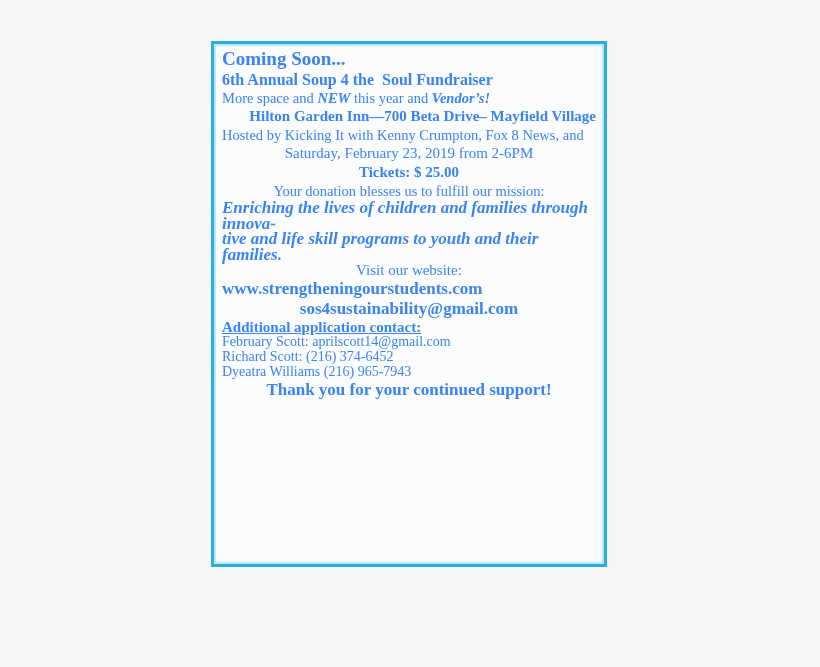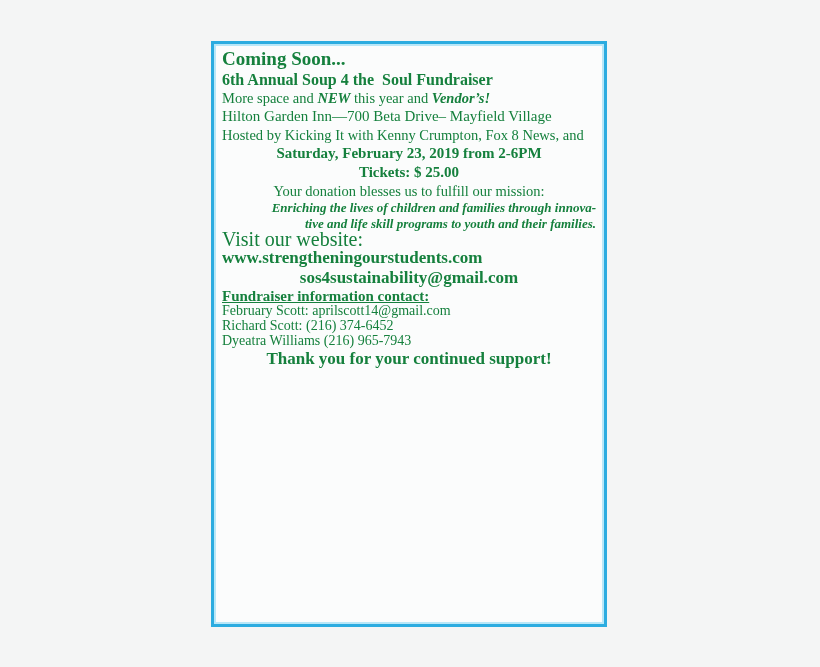--- a/index.html
+++ b/index.html
@@ -14,42 +14,42 @@
     position: relative;
     width: 820px;
     height: 667px;
     overflow: hidden;
   }
   .flyer {
     position: absolute;
     left: 211px;
     top: 41px;
     width: 396px;
-    height: 586px;
+    height: 526px;
     box-sizing: border-box;
     background: #fbfcfc;
     border: 3px solid #2cace0;
     box-shadow: inset 0 0 0 2px #b8e7f8;
     padding: 4px 8px 12px 8px;
-    color: #15803d;
+    color: #3b82f6;
   }
   .flyer [data-bind] { white-space: pre-wrap; }
   .flyer p, .flyer h1, .flyer h2, .flyer div { margin: 0; }
 
   .title         { font-size: 19px; line-height: 22px; font-weight: bold; margin: 0 0 10px 0; }
   .event-heading { font-size: 16px; line-height: 19px; font-weight: bold; text-align: left; margin: 0 0 11px 0; }
   .promo         { font-size: 14.5px; line-height: 18px; margin: 0 0 8px 0; }
   .promo .bi     { font-weight: bold; font-style: italic; }
-  .venue         { font-size: 15px; line-height: 19px; font-weight: normal; text-align: left; margin: 0 0 8px 0; }
+  .venue         { font-size: 15px; line-height: 19px; font-weight: bold; text-align: right; margin: 0 0 8px 0; }
   .hosted        { font-size: 14.5px; line-height: 18px; margin: 0 0 10px 0; }
-  .date-line     { font-size: 15px; line-height: 19px; font-weight: bold; text-align: center; margin: 0 0 9px 0; }
+  .date-line     { font-size: 15px; line-height: 19px; font-weight: normal; text-align: center; margin: 0 0 9px 0; }
   .tickets       { font-size: 15px; line-height: 19px; font-weight: bold; text-align: center; margin: 0 0 8px 0; }
   .donation      { font-size: 14.5px; line-height: 18px; margin: 0 0 9px 0; text-align: center; }
-  .mission       { font-size: 13px; line-height: 15.5px; font-weight: bold; font-style: italic; margin: 0 0 10px 0; text-align: right; }
-  .visit         { font-size: 20px; line-height: 17px; margin: 0 0 1px 0; }
+  .mission       { font-size: 17px; line-height: 15.5px; font-weight: bold; font-style: italic; margin: 0 0 10px 0; }
+  .visit         { font-size: 15px; line-height: 17px; text-align: center; margin: 0 0 1px 0; }
   .www           { font-size: 17px; line-height: 20px; font-weight: bold; text-align: left; margin: 0 0 9px 0; }
   .info-line     { font-size: 14px; line-height: 14.8px; }
   .email         { font-size: 17px; line-height: 20px; font-weight: bold; text-align: center; margin: 0 0 9px 0; }
   .contact-head  { font-size: 15px; line-height: 16px; font-weight: bold; text-decoration: underline; }
   .contact-line  { font-size: 14px; line-height: 14.8px; }
   .closing       { font-size: 17px; line-height: 21px; font-weight: bold; text-align: center; margin: 14px 0 0 0; }
 </style>
 </head>
 <body>
 
@@ -76,21 +76,21 @@
       <div data-bind="flyer.mission_line1">Enriching the lives of children and families through innova-</div>
       <div data-bind="flyer.mission_line2">tive and life skill programs to youth and their families.</div>
     </div>
 
     <p class="visit" data-bind="flyer.website_label">Visit our website:</p>
     <p class="www" data-bind="flyer.website_url">www.strengtheningourstudents.com</p>
 
 
     <p class="email" data-bind="flyer.email">sos4sustainability@gmail.com</p>
 
-    <p class="contact-head" data-bind="flyer.contact_heading">Fundraiser information contact:</p>
+    <p class="contact-head" data-bind="flyer.contact_heading">Additional application contact:</p>
     <div>
       <div class="contact-line" data-bind="flyer.contacts.0">February Scott: aprilscott14@gmail.com</div>
       <div class="contact-line" data-bind="flyer.contacts.1">Richard Scott: (216) 374-6452</div>
       <div class="contact-line" data-bind="flyer.contacts.2">Dyeatra Williams (216) 965-7943</div>
     </div>
 
     <p class="closing" data-bind="flyer.closing">Thank you for your continued support!</p>
 
   </div>
 </div>

